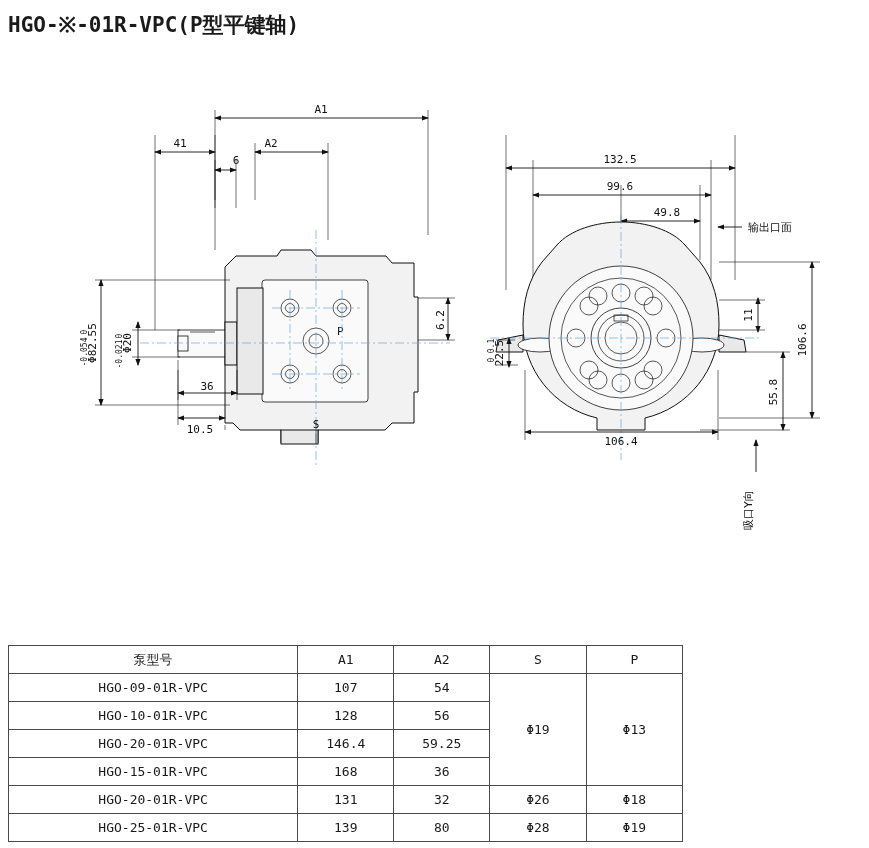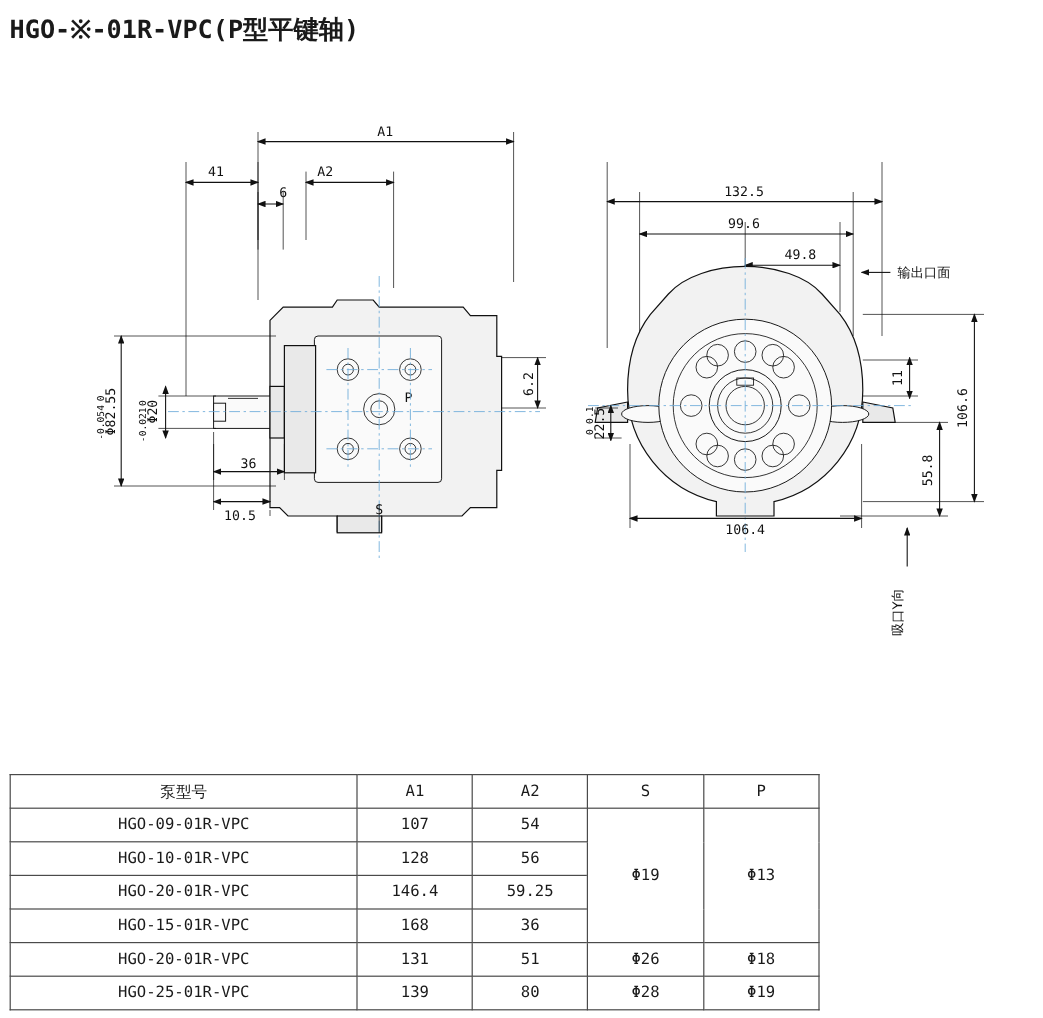--- a/index.html
+++ b/index.html
@@ -321,21 +321,21 @@
       <td>59.25</td>
     </tr>
     <tr>
       <td>HGO-15-01R-VPC</td>
       <td>168</td>
       <td>36</td>
     </tr>
     <tr>
       <td>HGO-20-01R-VPC</td>
       <td>131</td>
-      <td>51</td>
+      <td>32</td>
       <td>Φ26</td>
       <td>Φ18</td>
     </tr>
     <tr>
       <td>HGO-25-01R-VPC</td>
       <td>139</td>
       <td>80</td>
       <td>Φ28</td>
       <td>Φ19</td>
     </tr>

